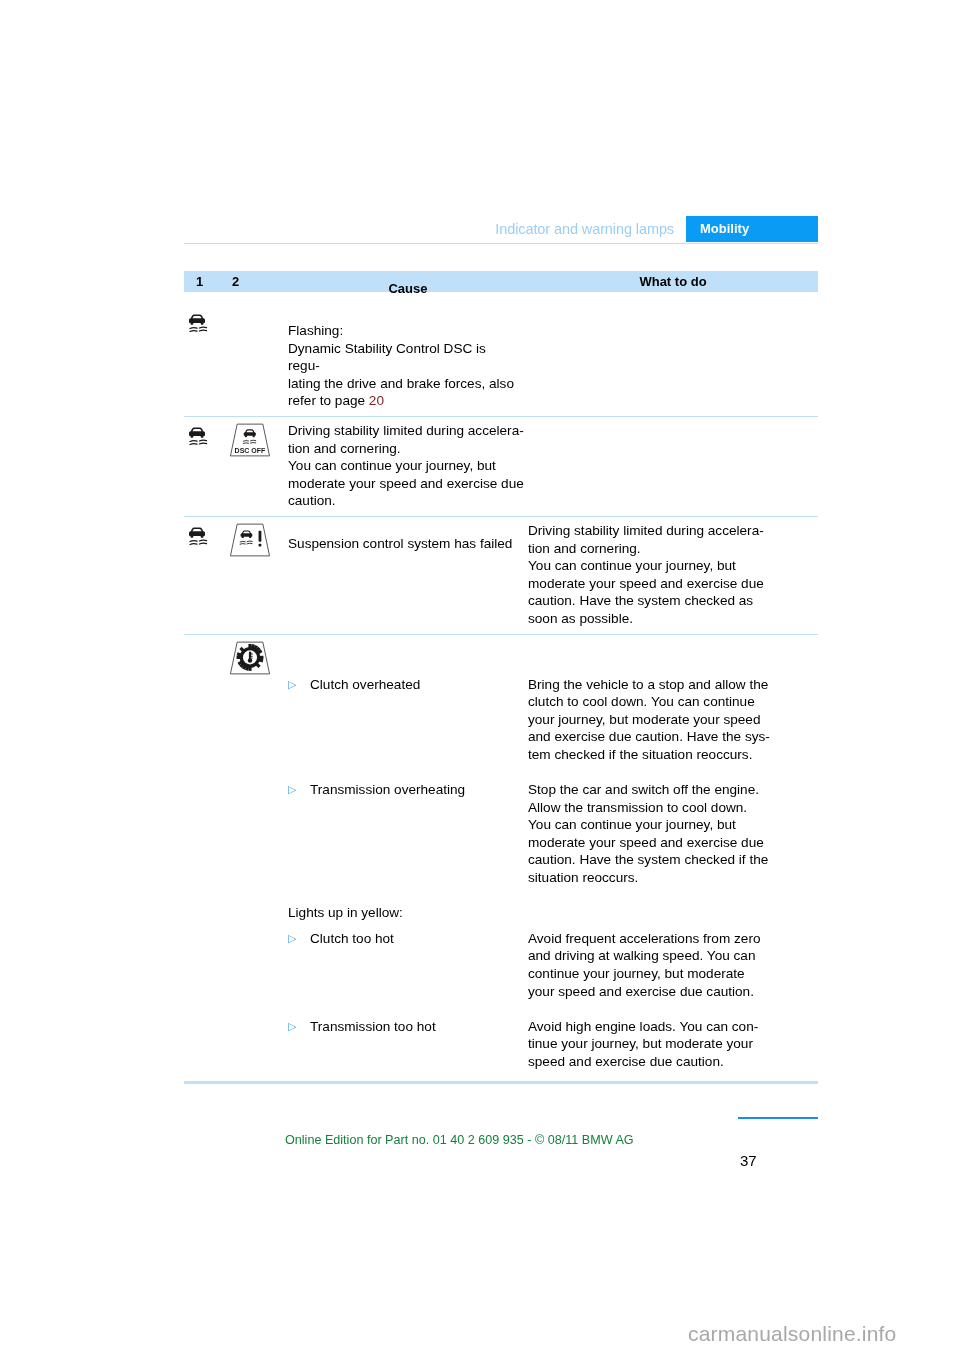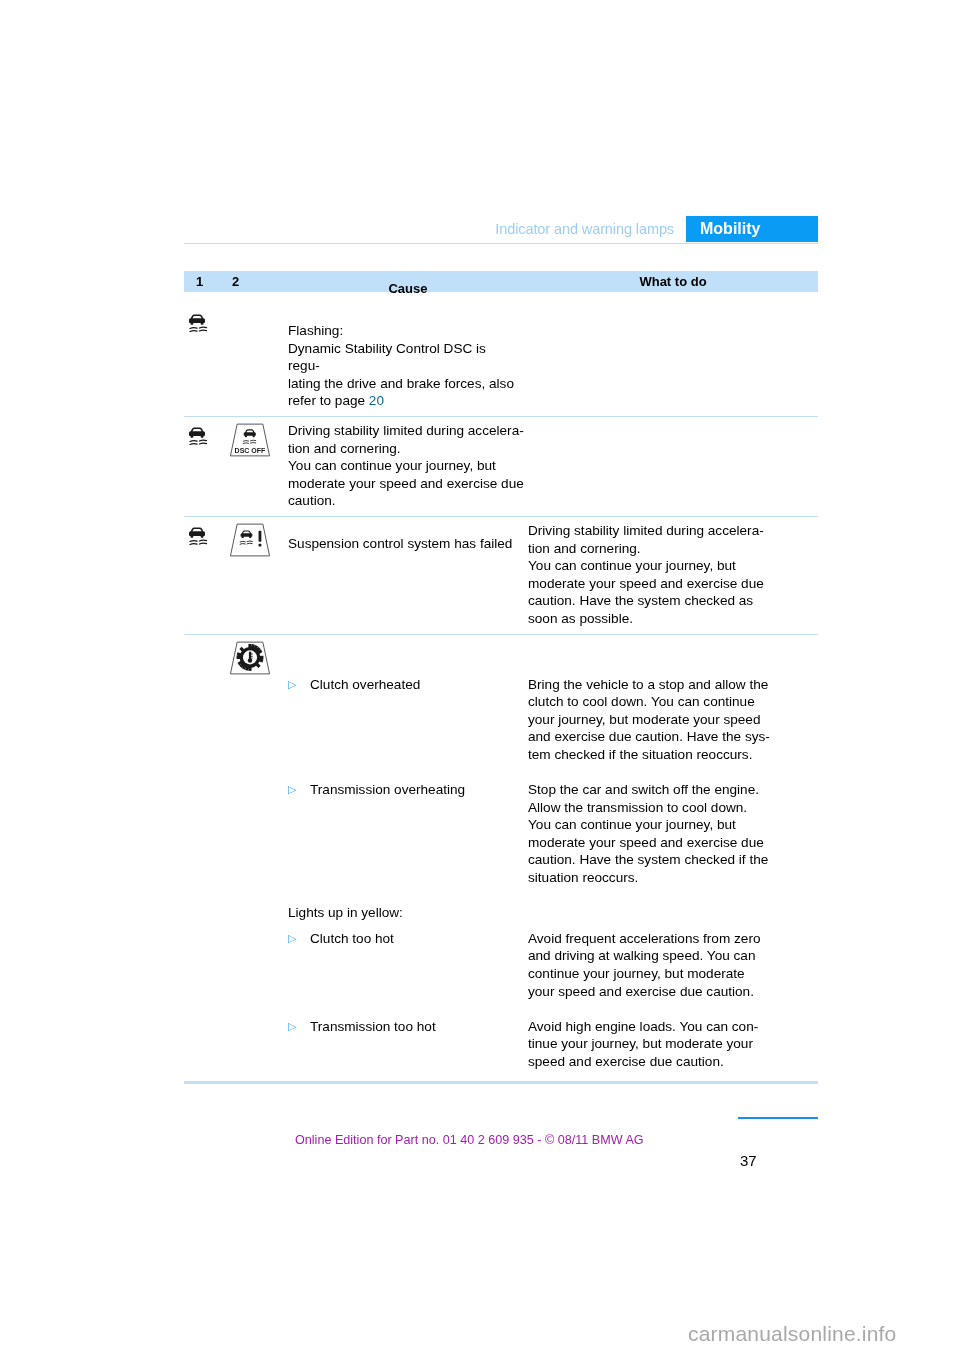--- a/index.html
+++ b/index.html
@@ -39,21 +39,21 @@
     font-size: 14.5px;
     line-height: 26px;
     padding-right: 12px;
     white-space: nowrap;
     letter-spacing: -0.1px;
     margin-left: 12px;
   }
   .header-chapter {
     background: #0a9cf5;
     color: #ffffff;
-    font-size: 16px;
+    font-size: 13px;
     line-height: 26px;
     font-weight: bold;
     padding: 0 30px 0 14px;
     width: 132px;
     box-sizing: border-box;
     white-space: nowrap;
   }
   .header-rule {
     position: absolute;
     left: 184px;
@@ -105,21 +105,21 @@
     line-height: 17.6px;
     box-sizing: border-box;
     padding-right: 14px;
   }
   .cell-what {
     font-size: 13.6px;
     line-height: 17.6px;
     box-sizing: border-box;
     padding-right: 4px;
   }
-  .ref { color: #0369a1; }
+  .ref { color: #7f1d1d; }
 
   
   .bullet-row {
     display: flex;
     align-items: flex-start;
   }
   .bullet-left {
     flex: 0 0 240px;
     width: 240px;
     display: flex;
@@ -152,24 +152,24 @@
   }
   .icon-lamp {
     width: 44px; height: 36px;
     margin-left: 6px;
     margin-top: 0px;
   }
 
   
   .footer-note {
     position: absolute;
-    left: 295px;
+    left: 285px;
     top: 1133px;
     font-size: 12.6px;
-    color: #a21caf;
+    color: #15803d;
     white-space: nowrap;
   }
   .page-rule {
     position: absolute;
     left: 738px;
     top: 1117px;
     width: 80px;
     height: 2px;
     background: #1a8cf0;
   }

